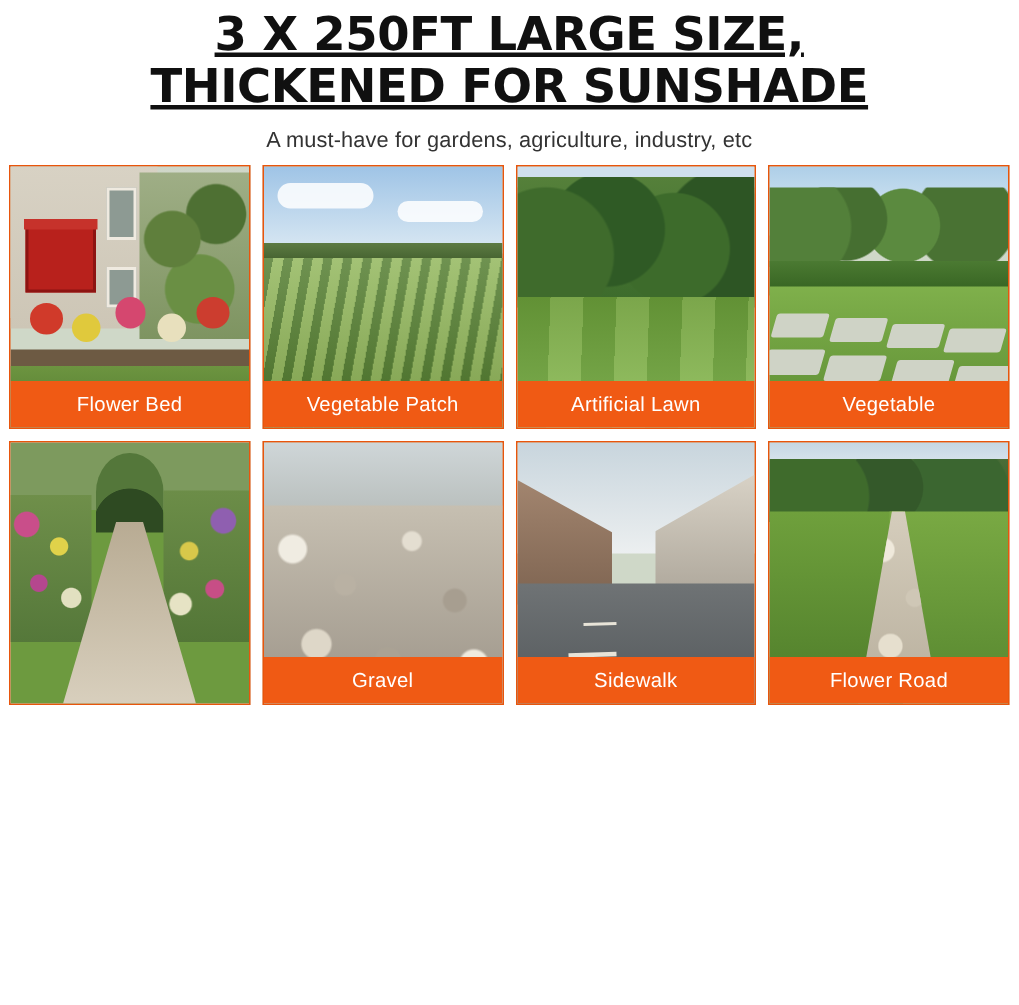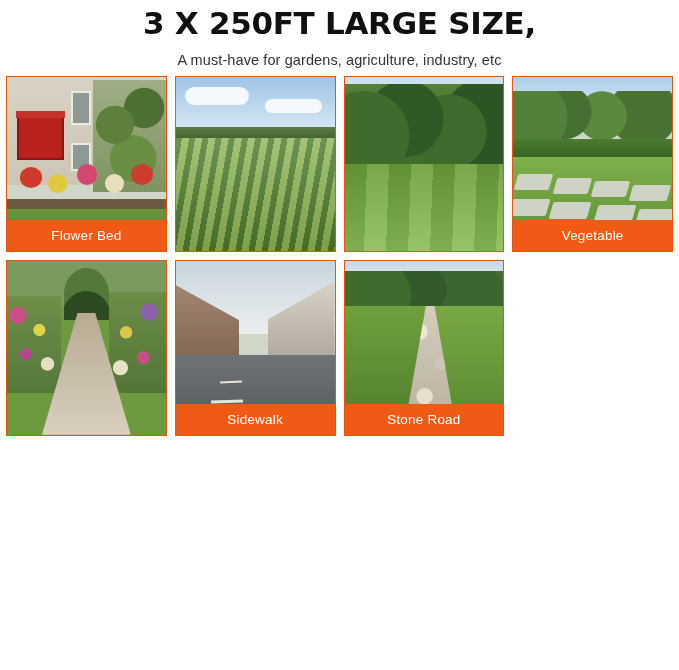--- a/index.html
+++ b/index.html
@@ -21,20 +21,21 @@
     text-align: center;
   }
   .headline {
     font-family: "DejaVu Sans", sans-serif;
     font-weight: bold;
     font-size: 31px;
     line-height: 1.12;
     letter-spacing: -0.3px;
     color: #101010;
     text-transform: uppercase;
+    text-decoration: underline;
   }
   .headline .line2 { display: block; }
   .subhead {
     margin-top: 11px;
     font-family: "Liberation Sans", sans-serif;
     font-size: 14.5px;
     color: #333333;
     letter-spacing: 0.1px;
   }
   .grid {
@@ -309,20 +310,21 @@
   }
 </style>
 </head>
 <body>
 
 <div class="page">
 
   <div class="header">
     <h1 class="headline">
       <span>3 x 250FT LARGE SIZE,</span>
+      <span class="line2">THICKENED FOR SUNSHADE</span>
     </h1>
     <div class="subhead">A must-have for gardens, agriculture, industry, etc</div>
   </div>
 
   <div class="grid">
 
     <div class="card c1">
       <div class="photo">
         <div class="sky"></div>
         <div class="house"></div>
@@ -342,28 +344,30 @@
     </div>
 
     <div class="card c2">
       <div class="photo">
         <div class="sky"></div>
         <div class="cloud" style="left:6%;top:6%;width:40%;height:10%;"></div>
         <div class="cloud" style="left:56%;top:13%;width:36%;height:8%;"></div>
         <div class="treeline"></div>
         <div class="field"></div>
       </div>
+      <div class="caption">Vegetable Patch</div>
     </div>
 
     <div class="card c3">
       <div class="photo">
         <div class="sky"></div>
         <div class="hedge"></div>
         <div class="lawn"></div>
       </div>
+      <div class="caption">Artificial Lawn</div>
     </div>
 
     <div class="card c4">
       <div class="photo">
         <div class="sky"></div>
         <div class="trees"></div>
         <div class="hedgerow"></div>
         <div class="lawn"></div>
         <div class="slab" style="left:2%;top:56%;width:22%;height:9%;"></div>
         <div class="slab" style="left:26%;top:58%;width:22%;height:9%;"></div>
@@ -381,20 +385,27 @@
       <div class="photo">
         <div class="back"></div>
         <div class="arch"></div>
         <div class="flowersL"></div>
         <div class="flowersR"></div>
         <div class="path"></div>
       </div>
     </div>
 
 
+    <div class="card c7">
+      <div class="photo">
+        <div class="bld"></div>
+        <div class="gravel"></div>
+      </div>
+      <div class="caption">Gravel</div>
+    </div>
 
     <div class="card c8">
       <div class="photo">
         <div class="sky"></div>
         <div class="rowL"></div>
         <div class="rowR"></div>
         <div class="road"></div>
         <div class="lane" style="left:16%;bottom:6%;width:26%;height:3px;"></div>
         <div class="lane" style="left:22%;bottom:18%;width:20%;height:3px;"></div>
         <div class="lane" style="left:28%;bottom:30%;width:14%;height:2px;"></div>
@@ -403,17 +414,17 @@
     </div>
 
     <div class="card c9">
       <div class="photo">
         <div class="sky"></div>
         <div class="treesB"></div>
         <div class="lawnL"></div>
         <div class="lawnR"></div>
         <div class="spath"></div>
       </div>
-      <div class="caption">Stone Road</div>
+      <div class="caption">Flower Road</div>
     </div>
 
   </div>
 </div>
 
 </body></html>

